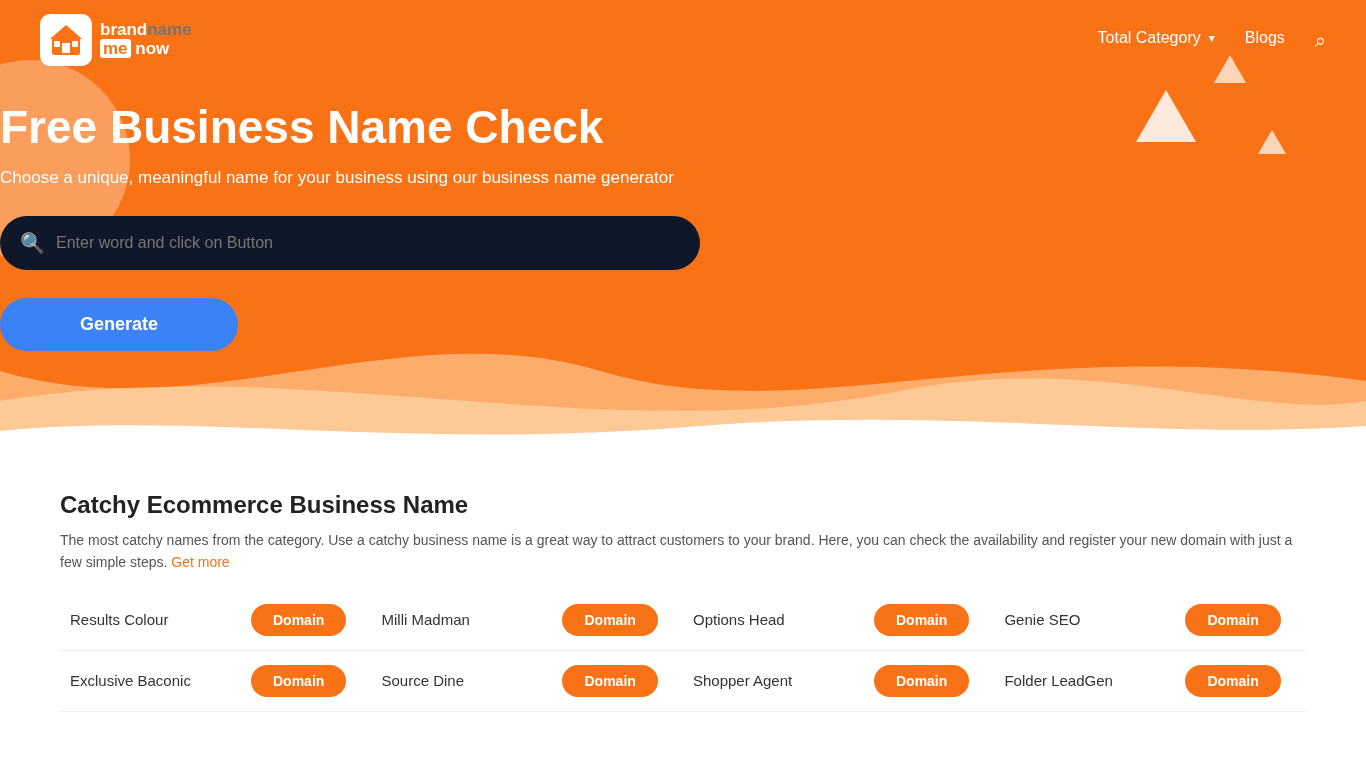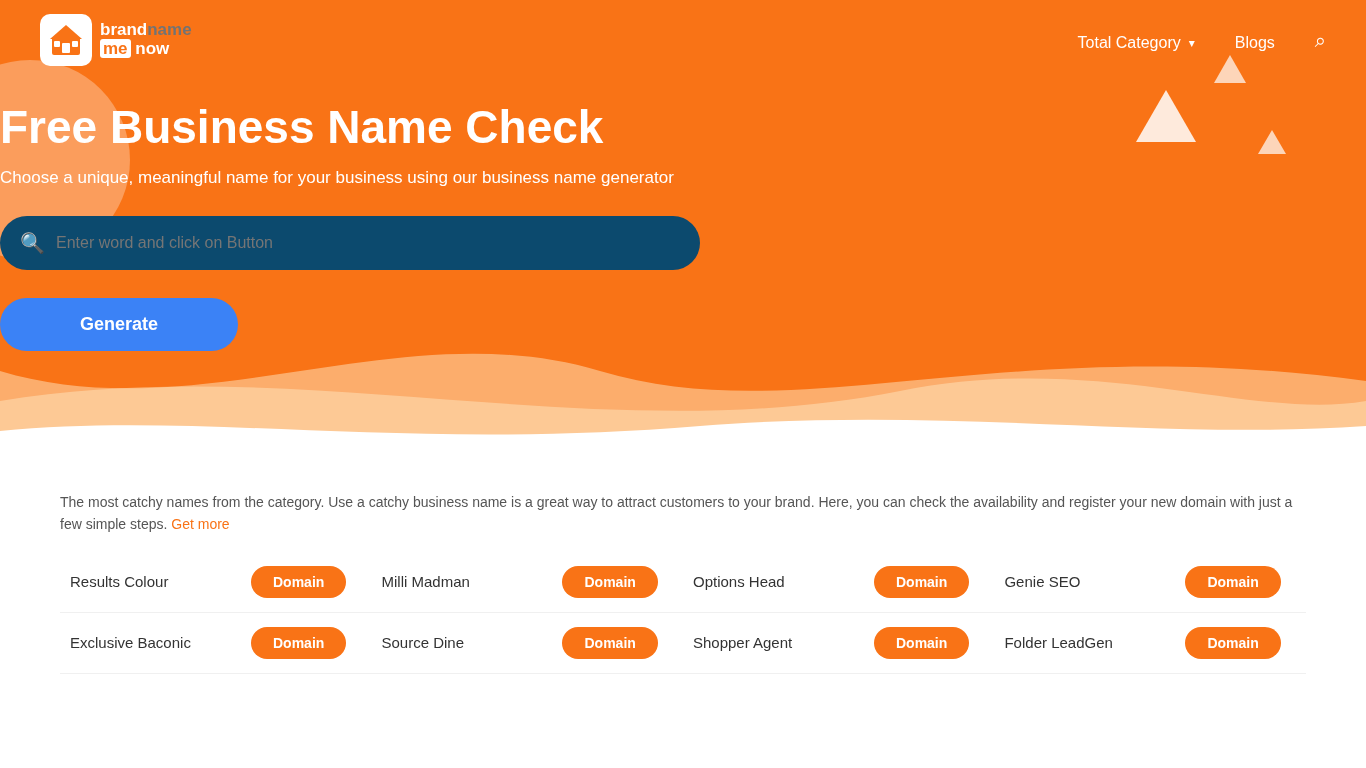--- a/index.html
+++ b/index.html
@@ -22,22 +22,22 @@
     }
     .logo-icon {
       width: 52px; height: 52px;
       background: #fff;
       border-radius: 10px;
       display: flex; align-items: center; justify-content: center;
       font-size: 22px;
     }
     .nav-right {
       display: flex;
-      align-items: flex-end;
-      gap: 40px;
+      align-items: flex-start;
+      gap: 30px;
     }
     .nav-right a {
       color: #fff;
       text-decoration: none;
       font-size: 16px;
       font-weight: 500;
     }
     .nav-category {
       display: flex; align-items: center; gap: 4px;
     }
@@ -84,21 +84,21 @@
       margin-bottom: 28px;
     }
     .search-bar {
       width: 100%;
       padding: 18px 22px 18px 56px;
       border-radius: 40px;
       border: none;
       font-size: 16px;
       outline: none;
       color: #aaa;
-      background: #0c4a6e;
+      background: #0f172a;
     }
     .search-icon-inside {
       position: absolute;
       left: 20px;
       top: 50%;
       transform: translateY(-50%);
       color: #f97316;
       font-size: 20px;
     }
     .btn-generate {
@@ -278,20 +278,21 @@
   <div class="wave-wrap">
     <svg viewBox="0 0 1366 140" preserveAspectRatio="none">
       <path d="M0,60 C200,120 400,0 600,60 C800,120 1000,20 1366,70 L1366,140 L0,140 Z" fill="rgba(255,220,180,0.55)"></path>
       <path d="M0,90 C300,40 600,140 900,80 C1100,40 1250,110 1366,90 L1366,140 L0,140 Z" fill="rgba(255,235,200,0.45)"></path>
       <path d="M0,120 C200,100 400,140 700,115 C950,95 1150,130 1366,115 L1366,140 L0,140 Z" fill="#fff"></path>
     </svg>
   </div>
 </section>
 
 <main class="content">
+  <h2 class="section-title">Catchy Ecommerce Business Name</h2>
   <p class="section-desc">
     <span>The most catchy names from the category. Use a catchy business name is a great way to attract customers to your brand. Here, you can check the availability and register your new domain with just a few simple steps.</span>
     <a href="#">Get more</a>
   </p>
 
   <table class="names-grid">
     <tbody id="names-tbody">
         <tr>
           <td class="name-cell">Results Colour</td>
           <td><button class="domain-btn">Domain</button></td>

